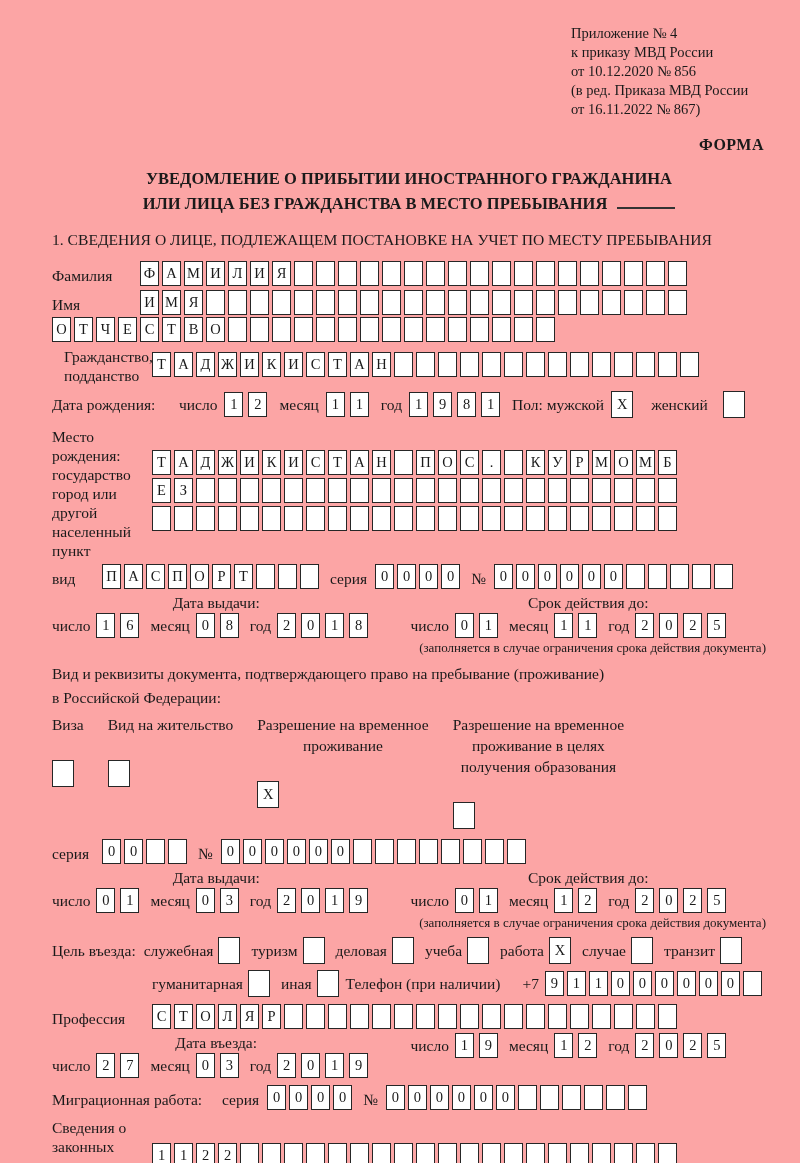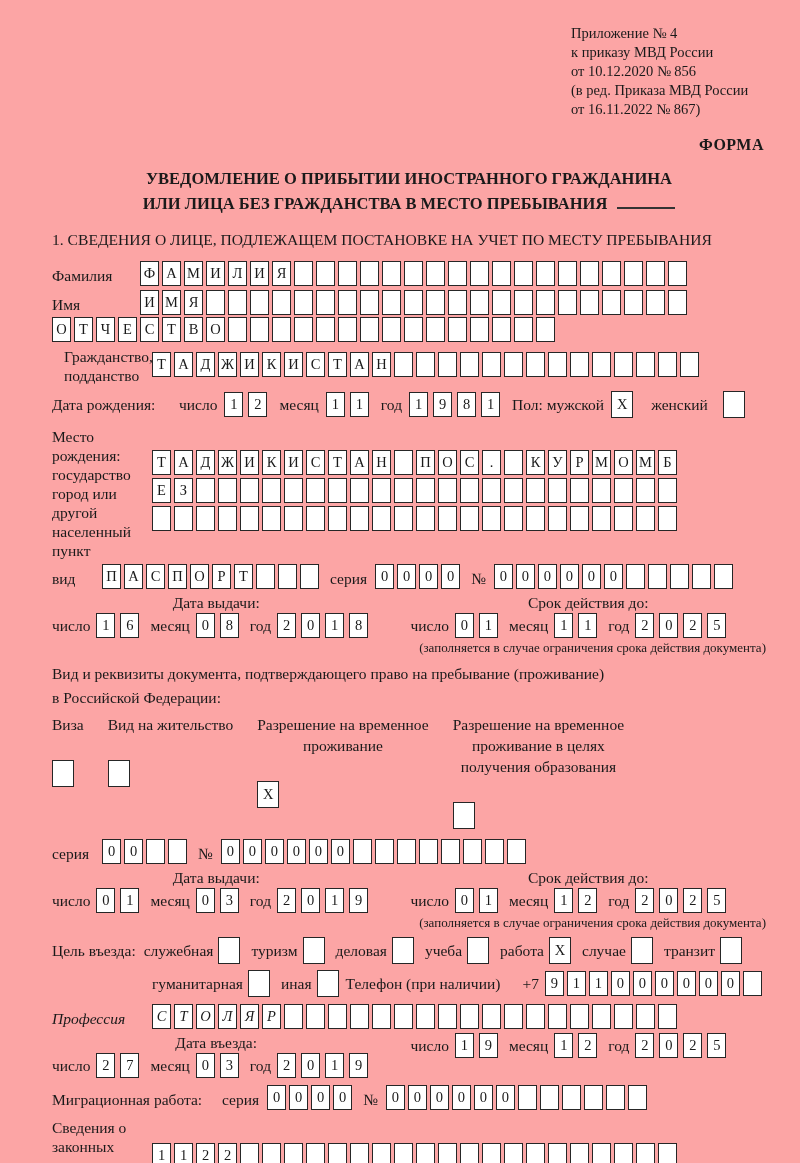--- a/index.html
+++ b/index.html
@@ -595,21 +595,21 @@
         <span class="cell">0</span>
         <span class="cell">0</span>
         <span class="cell">0</span>
         <span class="cell">0</span>
         <span class="cell">0</span>
         <span class="cell">0</span>
         <span class="cell"></span>
       </span>
   </div>
 
-  <div class="frow" style="margin-top:7px;font-style:italic;">
+  <div class="frow" style="margin-top:7px;">
     <div class="flabel w100">Профессия</div>
     <div class="cells">
         <span class="cell">С</span>
         <span class="cell">Т</span>
         <span class="cell">О</span>
         <span class="cell">Л</span>
         <span class="cell">Я</span>
         <span class="cell">Р</span>
         <span class="cell"></span>
         <span class="cell"></span>

